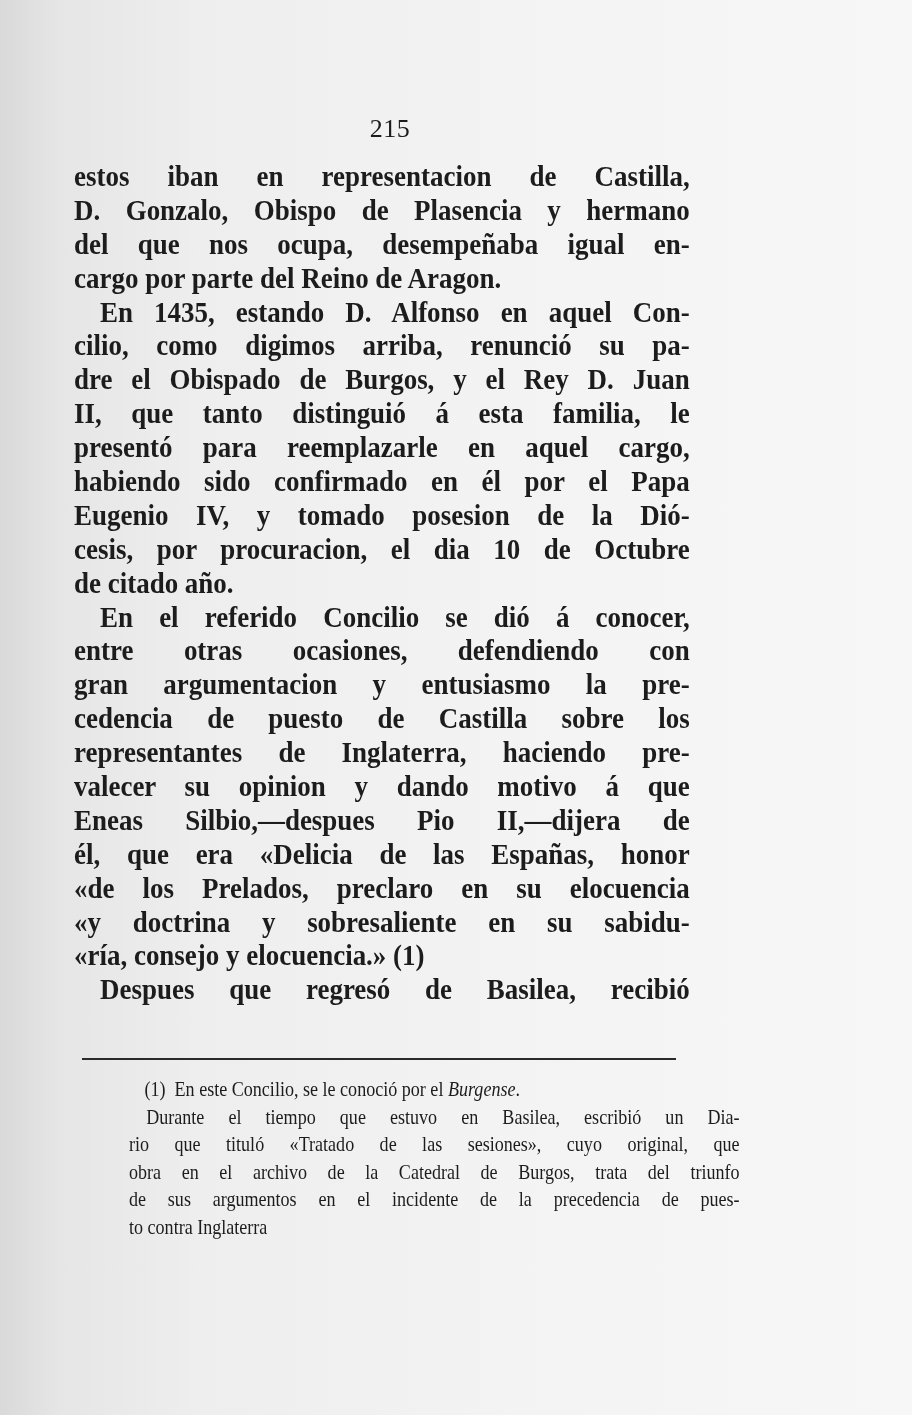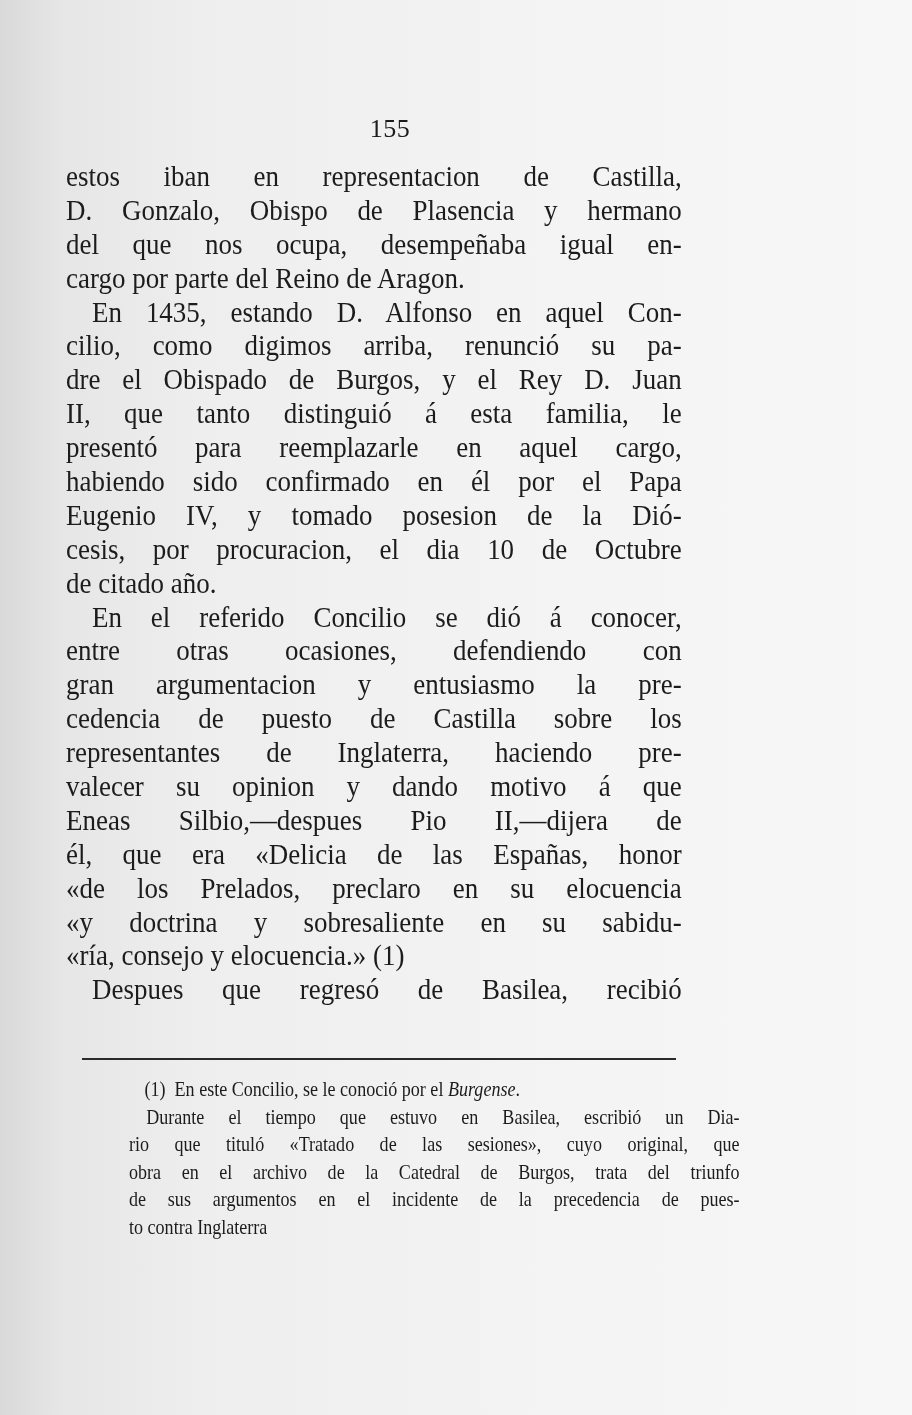--- a/index.html
+++ b/index.html
@@ -7,21 +7,21 @@
     width:912px; height:1415px; overflow:hidden;
     background: linear-gradient(90deg, #d9d9d9 0px, #e6e6e6 60px, #eeeeee 200px, #f3f3f3 500px, #f7f7f7 912px);
     position:relative;
     font-family: "Liberation Serif", "DejaVu Serif", serif;
     color:#1c1c1c;
   }
   .page-number {
     position:absolute; top:114px; left:0; width:780px; text-align:center;
     font-size:26px; letter-spacing:0.5px;
   }
-  .body-text { position:absolute; left:66px; top:160px; width:616px; }
+  .body-text { position:absolute; left:74px; top:160px; width:616px;font-weight:bold; }
   .line {
     display:block; height:33.9px; line-height:33.9px;
     font-size:29px; white-space:nowrap;
     text-align:justify; text-align-last:justify;
     transform: scaleX(0.93); transform-origin:left center; width:662px;
   }
   .line.last { text-align-last:left; }
   .line.indent { padding-left:28px; width:634px; }
   .rule {
     position:absolute; left:82px; top:1058px; width:594px; height:2px; background:#2a2a2a;
@@ -34,21 +34,21 @@
     transform: scaleX(0.86); transform-origin:left center; width:710px;
   }
   .fline.first { text-align-last:left; padding-left:18px; width:692px; }
   .fline.indent { padding-left:20px; width:690px; }
   .fline.last { text-align-last:left; }
   .ital { font-style:italic; }
 </style>
 </head>
 <body>
 
-<div class="page-number">155</div>
+<div class="page-number">215</div>
 
 <div class="body-text">
 
   <span class="line">estos iban en representacion de Castilla,</span>
   <span class="line">D. Gonzalo, Obispo de Plasencia y hermano</span>
   <span class="line">del que nos ocupa, desempeñaba igual en-</span>
   <span class="line last">cargo por parte del Reino de Aragon.</span>
 
   <span class="line indent">En 1435, estando D. Alfonso en aquel Con-</span>
   <span class="line">cilio, como digimos arriba, renunció su pa-</span>

